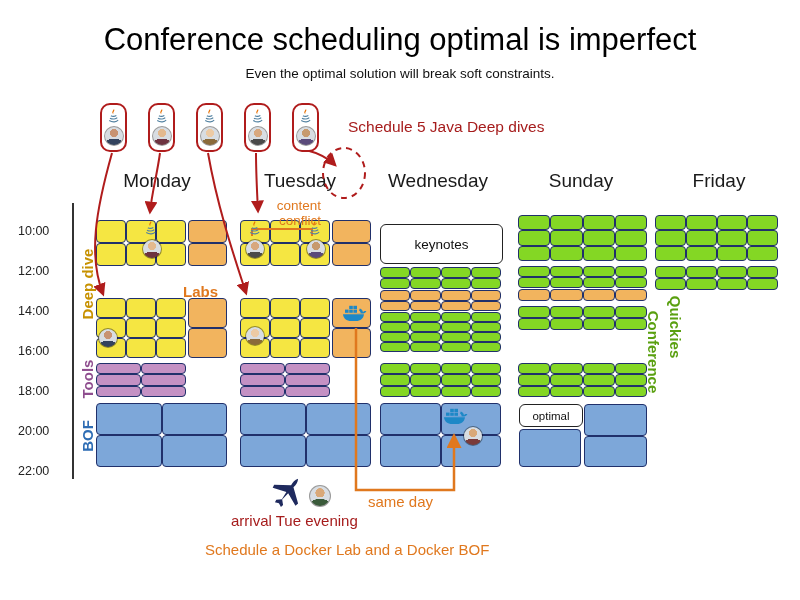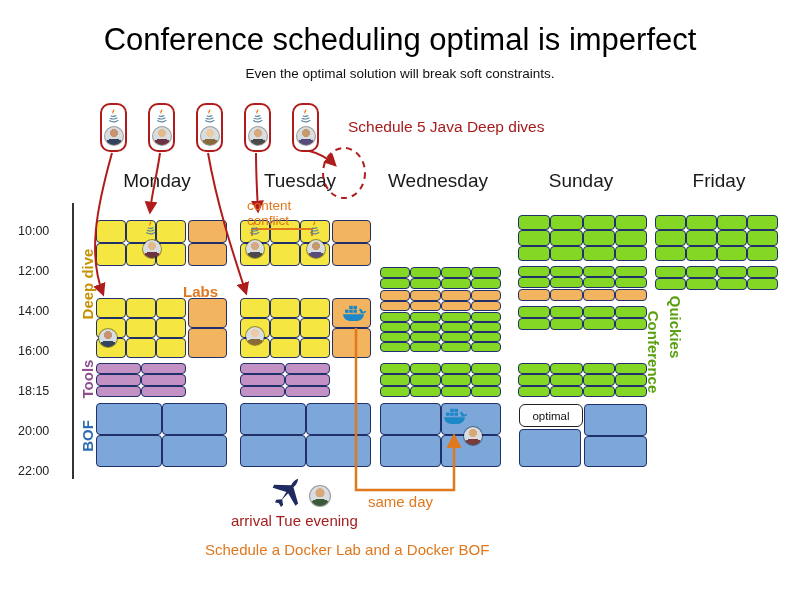--- a/index.html
+++ b/index.html
@@ -111,21 +111,21 @@
   <div class="day" style="left:238px">Tuesday</div>
   <div class="day" style="left:376px">Wednesday</div>
   <div class="day" style="left:519px">Sunday</div>
   <div class="day" style="left:657px">Friday</div>
 
   <div class="axis"></div>
   <div class="tlabel" style="top:224px">10:00</div>
   <div class="tlabel" style="top:264px">12:00</div>
   <div class="tlabel" style="top:304px">14:00</div>
   <div class="tlabel" style="top:344px">16:00</div>
-  <div class="tlabel" style="top:384px">18:15</div>
+  <div class="tlabel" style="top:384px">18:00</div>
   <div class="tlabel" style="top:424px">20:00</div>
   <div class="tlabel" style="top:464px">22:00</div>
 
   <div class="vlabel" style="left:87px;top:284px;color:#c79100">Deep dive</div>
   <div class="hlabel" style="left:183px;top:283px;color:#e0781e">Labs</div>
   <div class="vlabel" style="left:87px;top:379px;color:#8e4d8e">Tools</div>
   <div class="vlabel" style="left:87px;top:436px;color:#2e6db4">BOF</div>
   <div class="vlabel cw" style="left:653px;top:352px;color:#5aa010">Conference</div>
   <div class="vlabel cw" style="left:675px;top:327px;color:#5aa010">Quickies</div>
 
@@ -206,20 +206,23 @@
       <div class="cell"></div>
       <div class="cell"></div>
     </div>
   <div class="block blue" style="left: 240px; top: 403px; width: 131px; height: 64px; grid-template-columns: repeat(2, 1fr); grid-template-rows: repeat(2, 1fr);">
       <div class="cell"></div>
       <div class="cell"></div>
       <div class="cell"></div>
       <div class="cell"></div>
     </div>
 
+  <div class="keybox" style="left:380px;top:224px;width:121px;height:38px;font-size:13.5px">
+      <span>keynotes</span>
+    </div>
   <div class="block green" style="left: 380px; top: 267px; width: 121px; height: 22px; grid-template-columns: repeat(4, 1fr); grid-template-rows: repeat(2, 1fr);">
       <div class="cell"></div>
       <div class="cell"></div>
       <div class="cell"></div>
       <div class="cell"></div>
       <div class="cell"></div>
       <div class="cell"></div>
       <div class="cell"></div>
       <div class="cell"></div>
     </div>
@@ -374,21 +377,21 @@
     <path d="M112,153 C96,210 88,255 103,294" fill="none" stroke="#b01c1c" stroke-width="2" marker-end="url(#ar)"></path>
     <path d="M160,153 C157,175 152,192 150,212" fill="none" stroke="#b01c1c" stroke-width="2" marker-end="url(#ar)"></path>
     <path d="M208,153 C218,210 236,262 246,293" fill="none" stroke="#b01c1c" stroke-width="2" marker-end="url(#ar)"></path>
     <path d="M256,153 C256,173 257,192 258,211" fill="none" stroke="#b01c1c" stroke-width="2" marker-end="url(#ar)"></path>
     <path d="M306,150 C318,153 328,158 335,165" fill="none" stroke="#b01c1c" stroke-width="2" marker-end="url(#ar)"></path>
     <ellipse cx="344" cy="173" rx="21" ry="25" fill="none" stroke="#b01c1c" stroke-width="2" stroke-dasharray="6 5"></ellipse>
     <path d="M252,236 L252,229 L312,229 L312,236" fill="none" stroke="#e0781e" stroke-width="2"></path>
     <path d="M356,328 L356,490 L454,490 L454,436" fill="none" stroke="#e0781e" stroke-width="2.5" marker-end="url(#ao)"></path>
   </svg>
 
-  <div class="note orange-note" style="left:247px;top:198px;width:74px;text-align:left;font-size:13.5px;line-height:15px">
+  <div class="note orange-note" style="left:247px;top:198px;width:74px;text-align:right;font-size:13.5px;line-height:15px">
     <div>content</div>
     <div>conflict</div>
   </div>
 
   <svg class="icon" style="left:144px;top:221px" width="13" height="15" viewBox="0 0 14 16">
       <path d="M7.5,0 C9,2.2 5.8,3.4 7,5.6 C4.4,4 6.4,1.8 7.5,0 Z" fill="#e76f00"></path>
       <path d="M4.2,7.2 C6,8.4 9.2,7.9 10,6.8" stroke="#5382a1" stroke-width="1.2" fill="none"></path>
       <path d="M3.2,9.8 C6,11.4 9.8,10.8 11,9.2" stroke="#5382a1" stroke-width="1.2" fill="none"></path>
       <path d="M2.4,12.4 C6,14.6 10.4,14 12,11.8" stroke="#5382a1" stroke-width="1.2" fill="none"></path>
     </svg>

